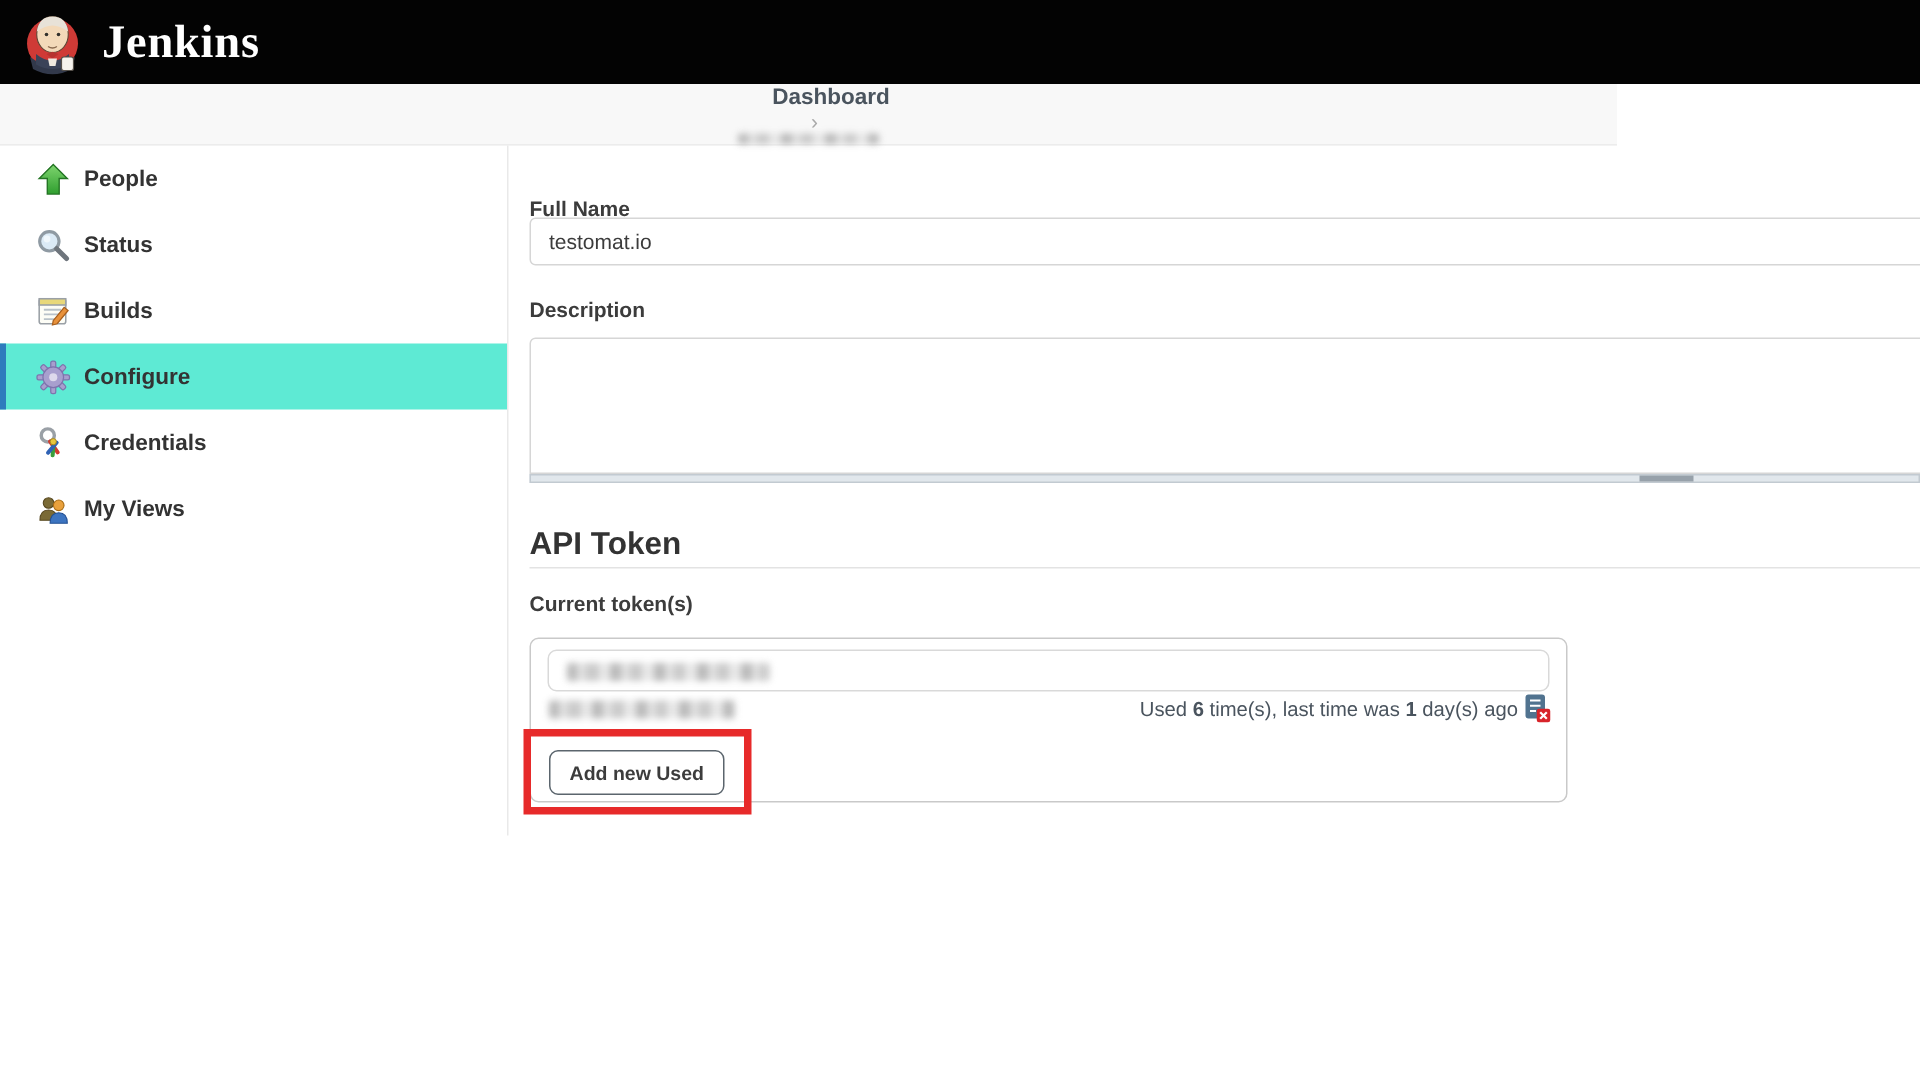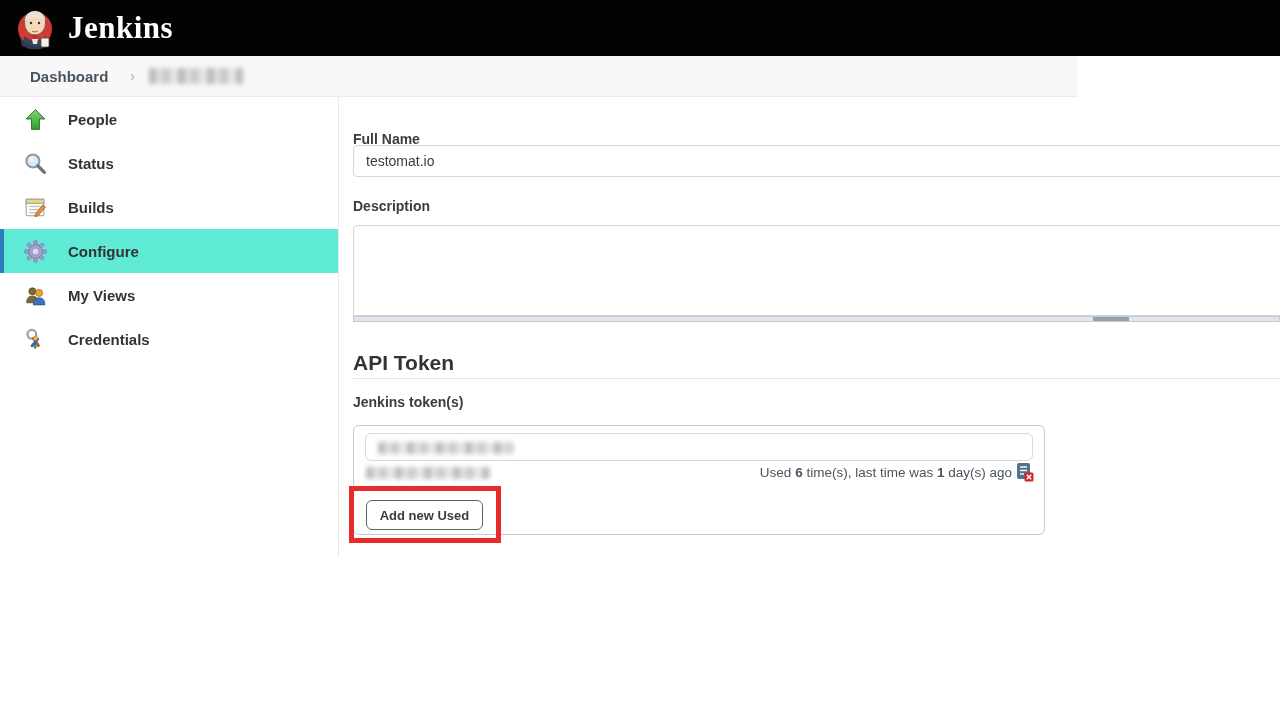--- a/index.html
+++ b/index.html
@@ -8,32 +8,32 @@
 
   
   .topbar{position:absolute;left:0;top:0;width:1280px;height:56px;background:#030303;
           display:flex;align-items:center;}
   .logo{margin-left:14px;width:42px;height:46px;flex:0 0 auto;}
   .wordmark{margin-left:12px;font-family:"Liberation Serif",serif;font-weight:700;
             font-size:31px;color:#ffffff;letter-spacing:.5px;}
 
   
   .crumbbar{position:absolute;left:0;top:56px;width:1078px;height:41px;background:#f8f8f8;
-            border-bottom:1px solid #ececec;display:flex;align-items:center;box-sizing:border-box;}
+            border-bottom:1px solid #ececec;display:flex;align-items:center;box-sizing:border-box;flex-direction:column;}
   .crumb-root{margin-left:30px;font-size:15px;font-weight:700;color:#4a545e;text-decoration:none;cursor:pointer;}
   .crumb-sep{margin:0 14px 0 22px;color:#a9a9a9;font-size:14px;}
 
   
   .pix{filter:blur(2.5px);opacity:.8;border-radius:2px;
        background:repeating-linear-gradient(90deg,#a9a9a9 0 7px,#d9d9d9 7px 13px,#bdbdbd 13px 21px,#e3e3e3 21px 29px);}
 
   
   .sidebar{position:absolute;left:0;top:97px;width:338px;}
   .side-divider{position:absolute;left:338px;top:97px;width:1px;height:460px;background:#e9e9e9;}
-  .side-item{position:relative;height:44px;display:flex;align-items:center;gap:20px;
+  .side-item{position:relative;height:44px;display:flex;align-items:center;gap:8px;
              padding-left:23px;cursor:pointer;box-sizing:border-box;}
   .side-item .lbl{font-size:15px;font-weight:700;color:#333;}
   .side-item.selected{background:#5eead4;}
   .sel-bar{position:absolute;left:0;top:0;width:4px;height:44px;background:#2e7cbd;}
   .icon24{width:25px;height:25px;flex:0 0 auto;}
 
   
   .field-label{position:absolute;font-size:14px;font-weight:700;color:#3c3c3c;}
   .text-input{position:absolute;left:353px;width:1000px;height:32px;border:1px solid #d6d6d6;
               border-radius:4px;padding:0 12px;font-size:14px;color:#3c3c3c;box-sizing:border-box;
@@ -159,58 +159,58 @@
             </g>
           <circle cx="12" cy="12" r="6.6"></circle>
         </g>
         <circle cx="12" cy="12" r="2.6" fill="#ded9ec"></circle>
       </svg>
       <span class="lbl">Configure</span>
     </div>
 
     <div class="side-item">
       <svg class="icon24" viewBox="0 0 24 24">
-        <circle cx="9" cy="8" r="3.4" fill="#7a6a35" stroke="#57481f" stroke-width="0.7"></circle>
-        <path d="M3.5 19 Q3.5 12.5 9 12.5 Q14.5 12.5 14.5 19 Z" fill="#7a6a35" stroke="#57481f" stroke-width="0.7"></path>
-        <circle cx="15.5" cy="9.5" r="3.4" fill="#e9a13c" stroke="#a86c14" stroke-width="0.7"></circle>
-        <path d="M10 21 Q10 14.2 15.5 14.2 Q21 14.2 21 21 Z" fill="#3c74c0" stroke="#235093" stroke-width="0.7"></path>
-      </svg>
-      <span class="lbl">My Views</span>
-    </div>
-
-    <div class="side-item">
-      <svg class="icon24" viewBox="0 0 24 24">
         <circle cx="8.5" cy="7" r="4.2" fill="none" stroke="#9aa0a6" stroke-width="2.2"></circle>
         <g transform="rotate(-35 12 14)">
             <rect x="10.8" y="9" width="2.6" height="11" rx="1.2" fill="#d23a32"></rect>
           </g>
         <g transform="rotate(5 12 14)">
             <rect x="10.8" y="10" width="2.6" height="11" rx="1.2" fill="#3b9e3b"></rect>
           </g>
         <g transform="rotate(40 12 14)">
             <rect x="10.8" y="9.5" width="2.6" height="11" rx="1.2" fill="#2f62b5"></rect>
           </g>
         <circle cx="12" cy="11" r="2" fill="#e8c63e" stroke="#a8871a" stroke-width="0.6"></circle>
       </svg>
       <span class="lbl">Credentials</span>
     </div>
+
+    <div class="side-item">
+      <svg class="icon24" viewBox="0 0 24 24">
+        <circle cx="9" cy="8" r="3.4" fill="#7a6a35" stroke="#57481f" stroke-width="0.7"></circle>
+        <path d="M3.5 19 Q3.5 12.5 9 12.5 Q14.5 12.5 14.5 19 Z" fill="#7a6a35" stroke="#57481f" stroke-width="0.7"></path>
+        <circle cx="15.5" cy="9.5" r="3.4" fill="#e9a13c" stroke="#a86c14" stroke-width="0.7"></circle>
+        <path d="M10 21 Q10 14.2 15.5 14.2 Q21 14.2 21 21 Z" fill="#3c74c0" stroke="#235093" stroke-width="0.7"></path>
+      </svg>
+      <span class="lbl">My Views</span>
+    </div>
   </nav>
 
   <div class="field-label" style="left:353px;top:119px;margin-top:12px;">Full Name</div>
   <input class="text-input" style="top: 145px;" type="text" value="testomat.io">
 
   <div class="field-label" style="left:353px;top:198px;">Description</div>
   <textarea class="desc-area" style=""></textarea>
   <div class="resize-bar"></div>
   <div class="resize-grip"></div>
 
   <div class="section-head">API Token</div>
   <div class="section-rule"></div>
 
-  <div class="field-label" style="left:353px;top:394px;">Jenkins token(s)</div>
+  <div class="field-label" style="left:353px;top:394px;">Current token(s)</div>
 
   <div class="token-box"></div>
 
   <div class="token-name">
     <span class="pix"></span>
   </div>
 
   <span class="pix created-blur"></span>
 
   <div class="usage-text"><span>Used </span><b>6</b><span> time(s), last time was </span><b>1</b><span> day(s) ago</span></div>

